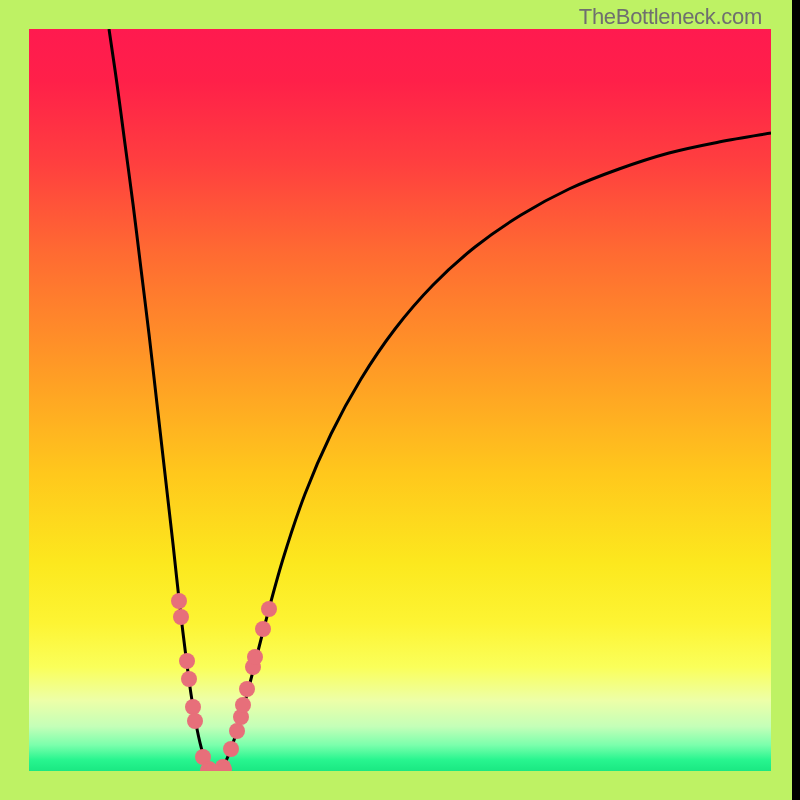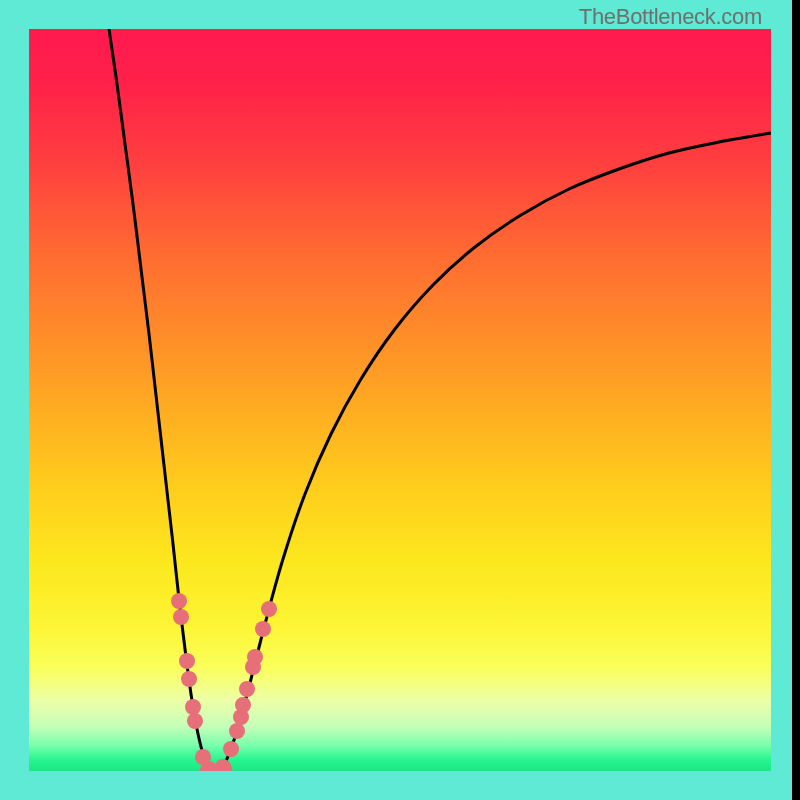--- a/index.html
+++ b/index.html
@@ -10,21 +10,21 @@
     overflow: hidden;
     background: #000;
     font-family: Arial, Helvetica, sans-serif;
   }
   .frame {
     position: absolute;
     left: 0;
     top: 0;
     width: 792px;
     height: 800px;
-    background: #5eead4;
+    background: #bef264;
   }
   .plot-area {
     position: absolute;
     left: 29px;
     top: 29px;
     width: 742px;
     height: 742px;
     overflow: hidden;
   }
   .gradient {

